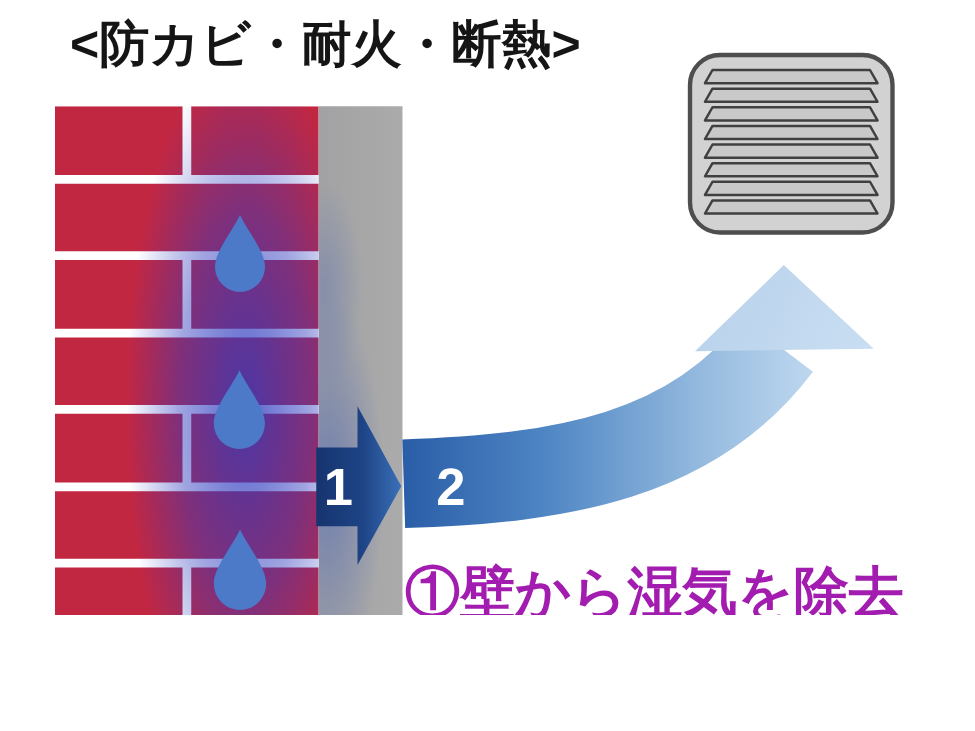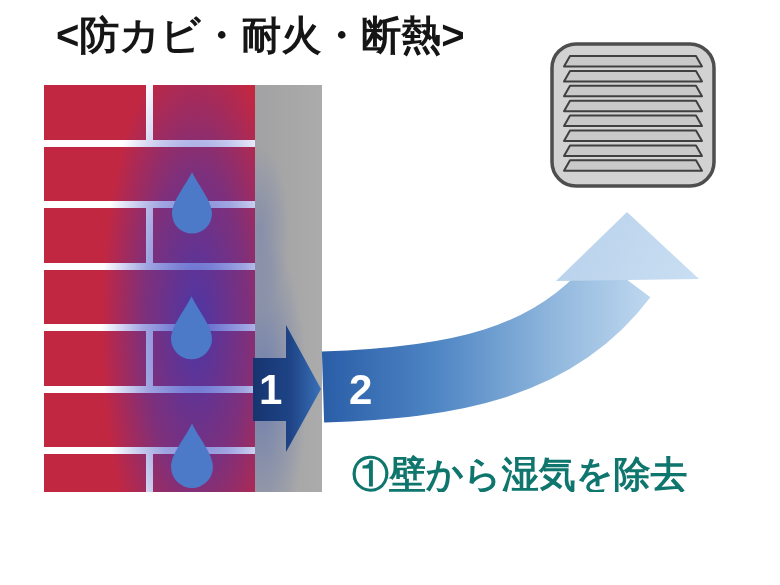--- a/index.html
+++ b/index.html
@@ -44,21 +44,21 @@
   
   .flow{position:absolute;left:0;top:0;width:780px;height:585px;}
   .flow text{
     font-family:"Liberation Sans",sans-serif;font-weight:700;font-size:42px;fill:#ffffff;
   }
   
   .vent{position:absolute;left:549px;top:41px;width:168px;height:148px;}
   
   .captions{
     position:absolute;left:324px;top:446px;
-    font-size:37px;font-weight:700;color:#0f766e;line-height:57px;white-space:nowrap;margin-left:28px;
+    font-size:44px;font-weight:700;color:#a21caf;line-height:57px;white-space:nowrap;
   }
 </style>
 </head>
 <body>
 
 <div class="canvas">
 
   <div class="title">&lt;防カビ・耐火・断熱&gt;</div>
 
   <div class="wall">

